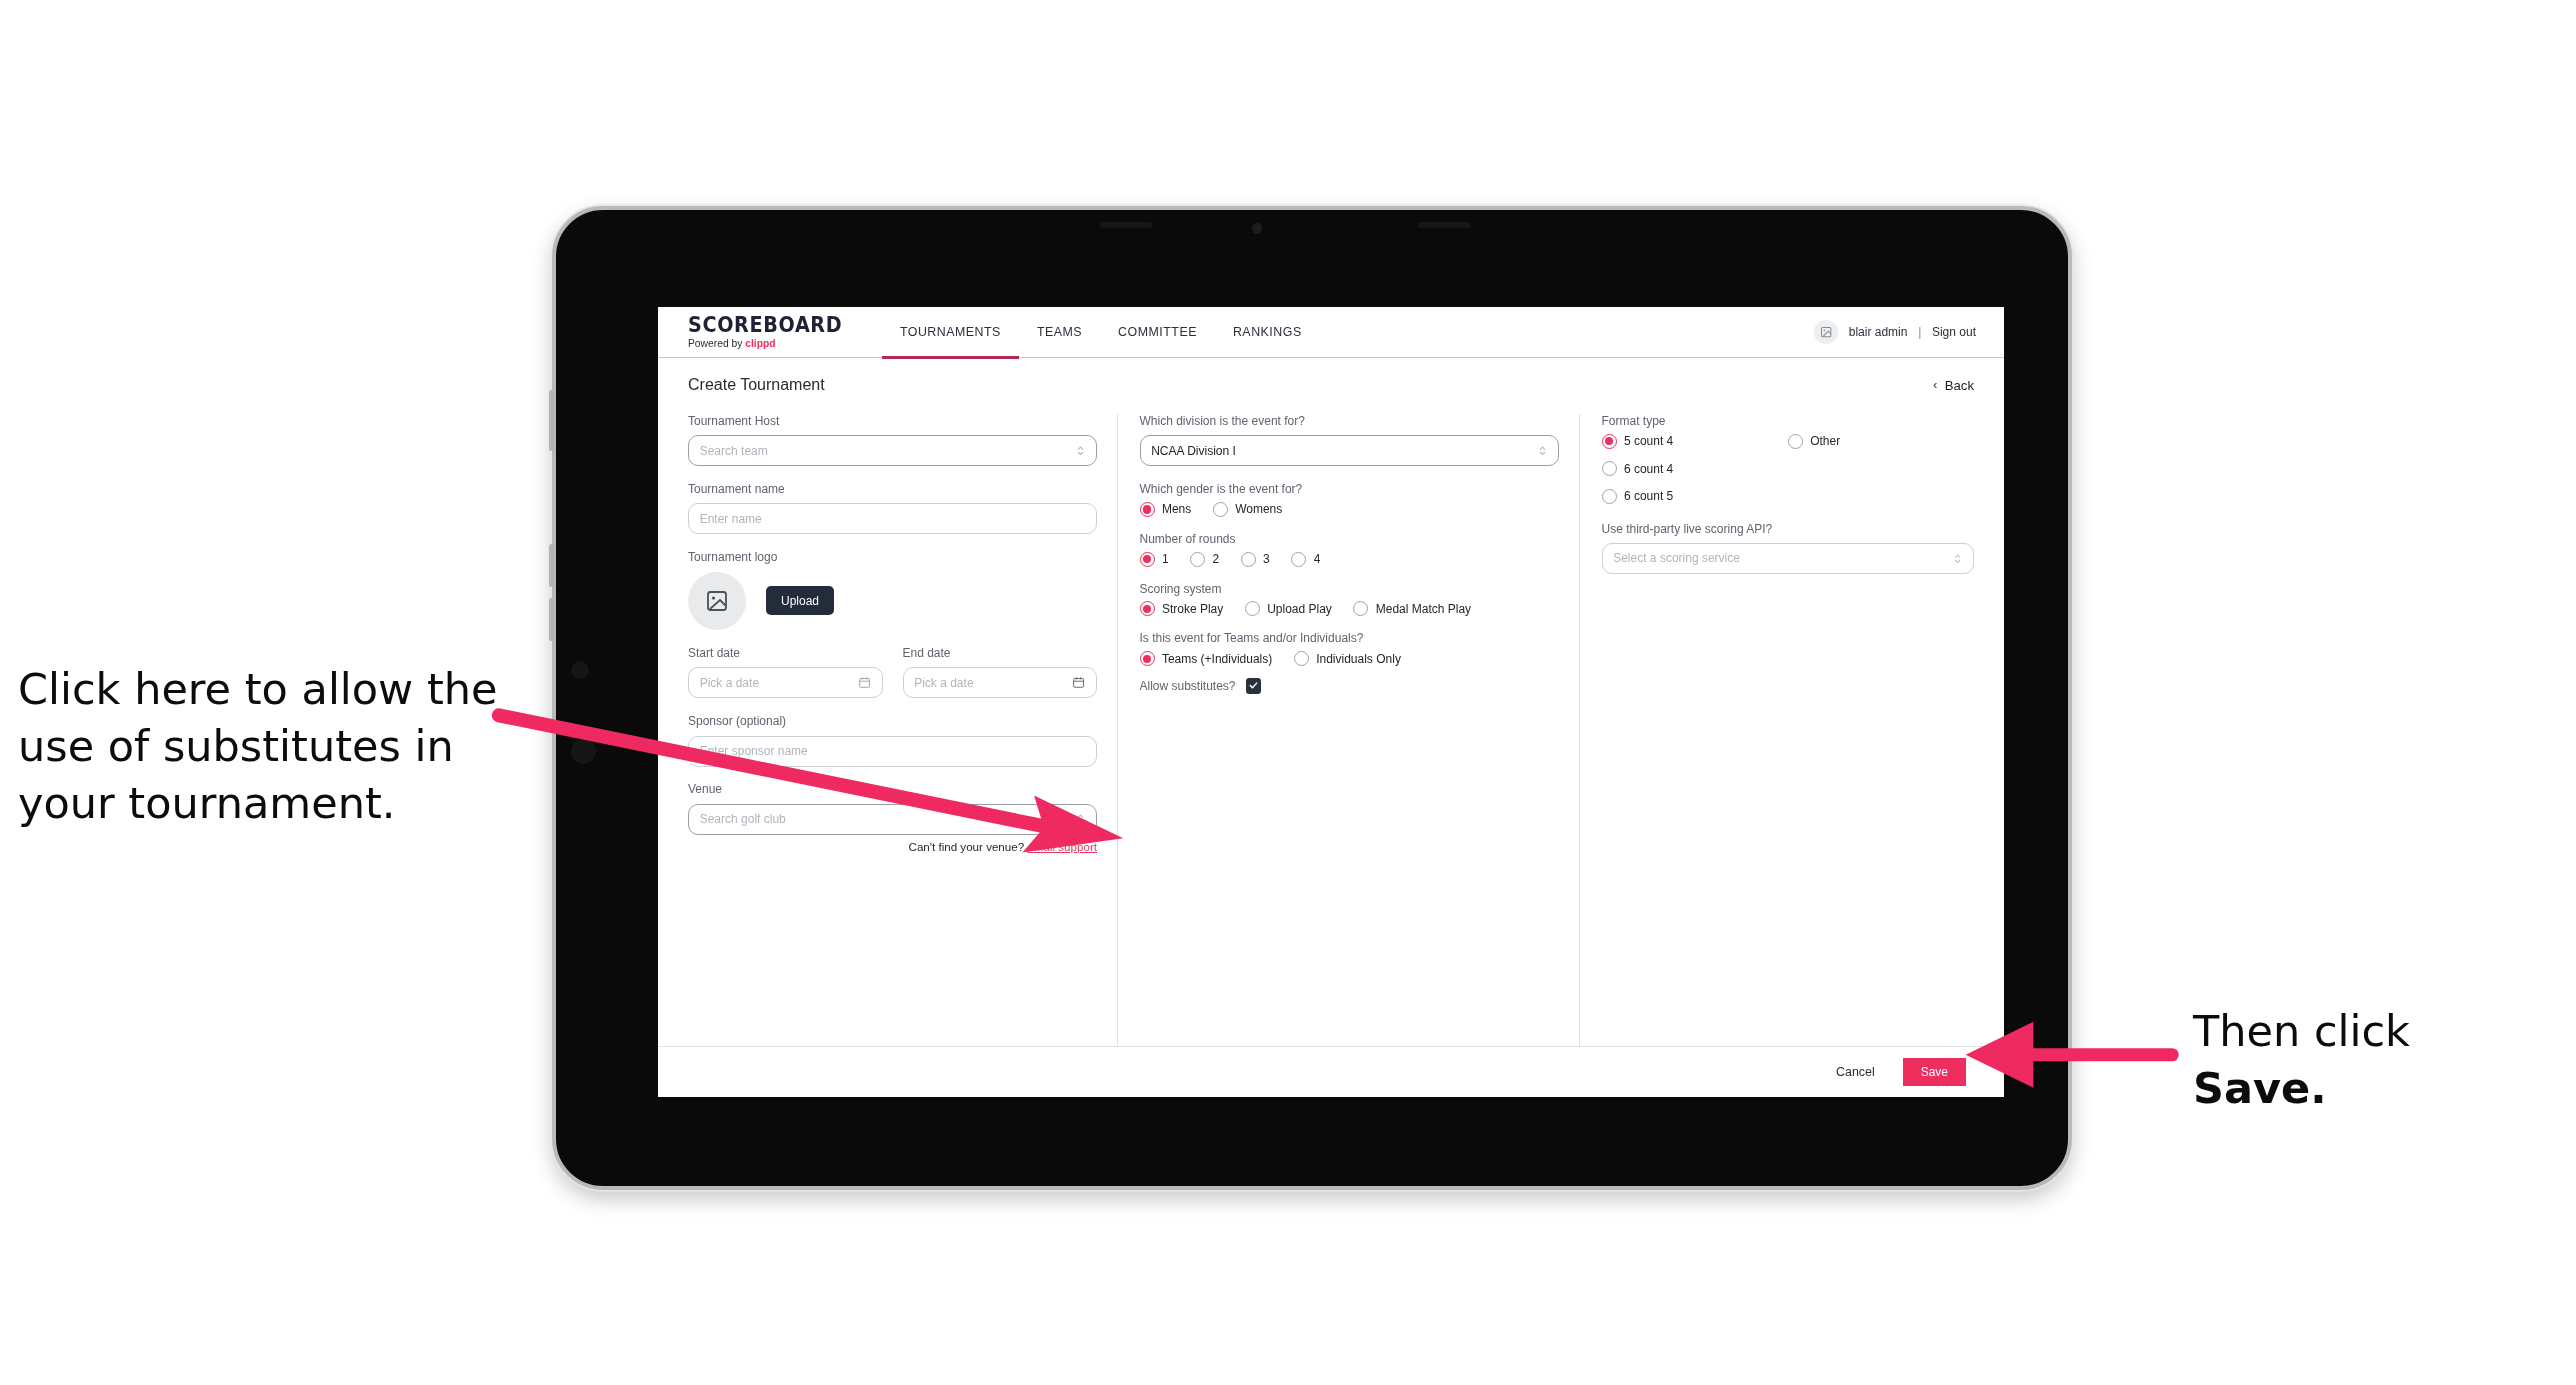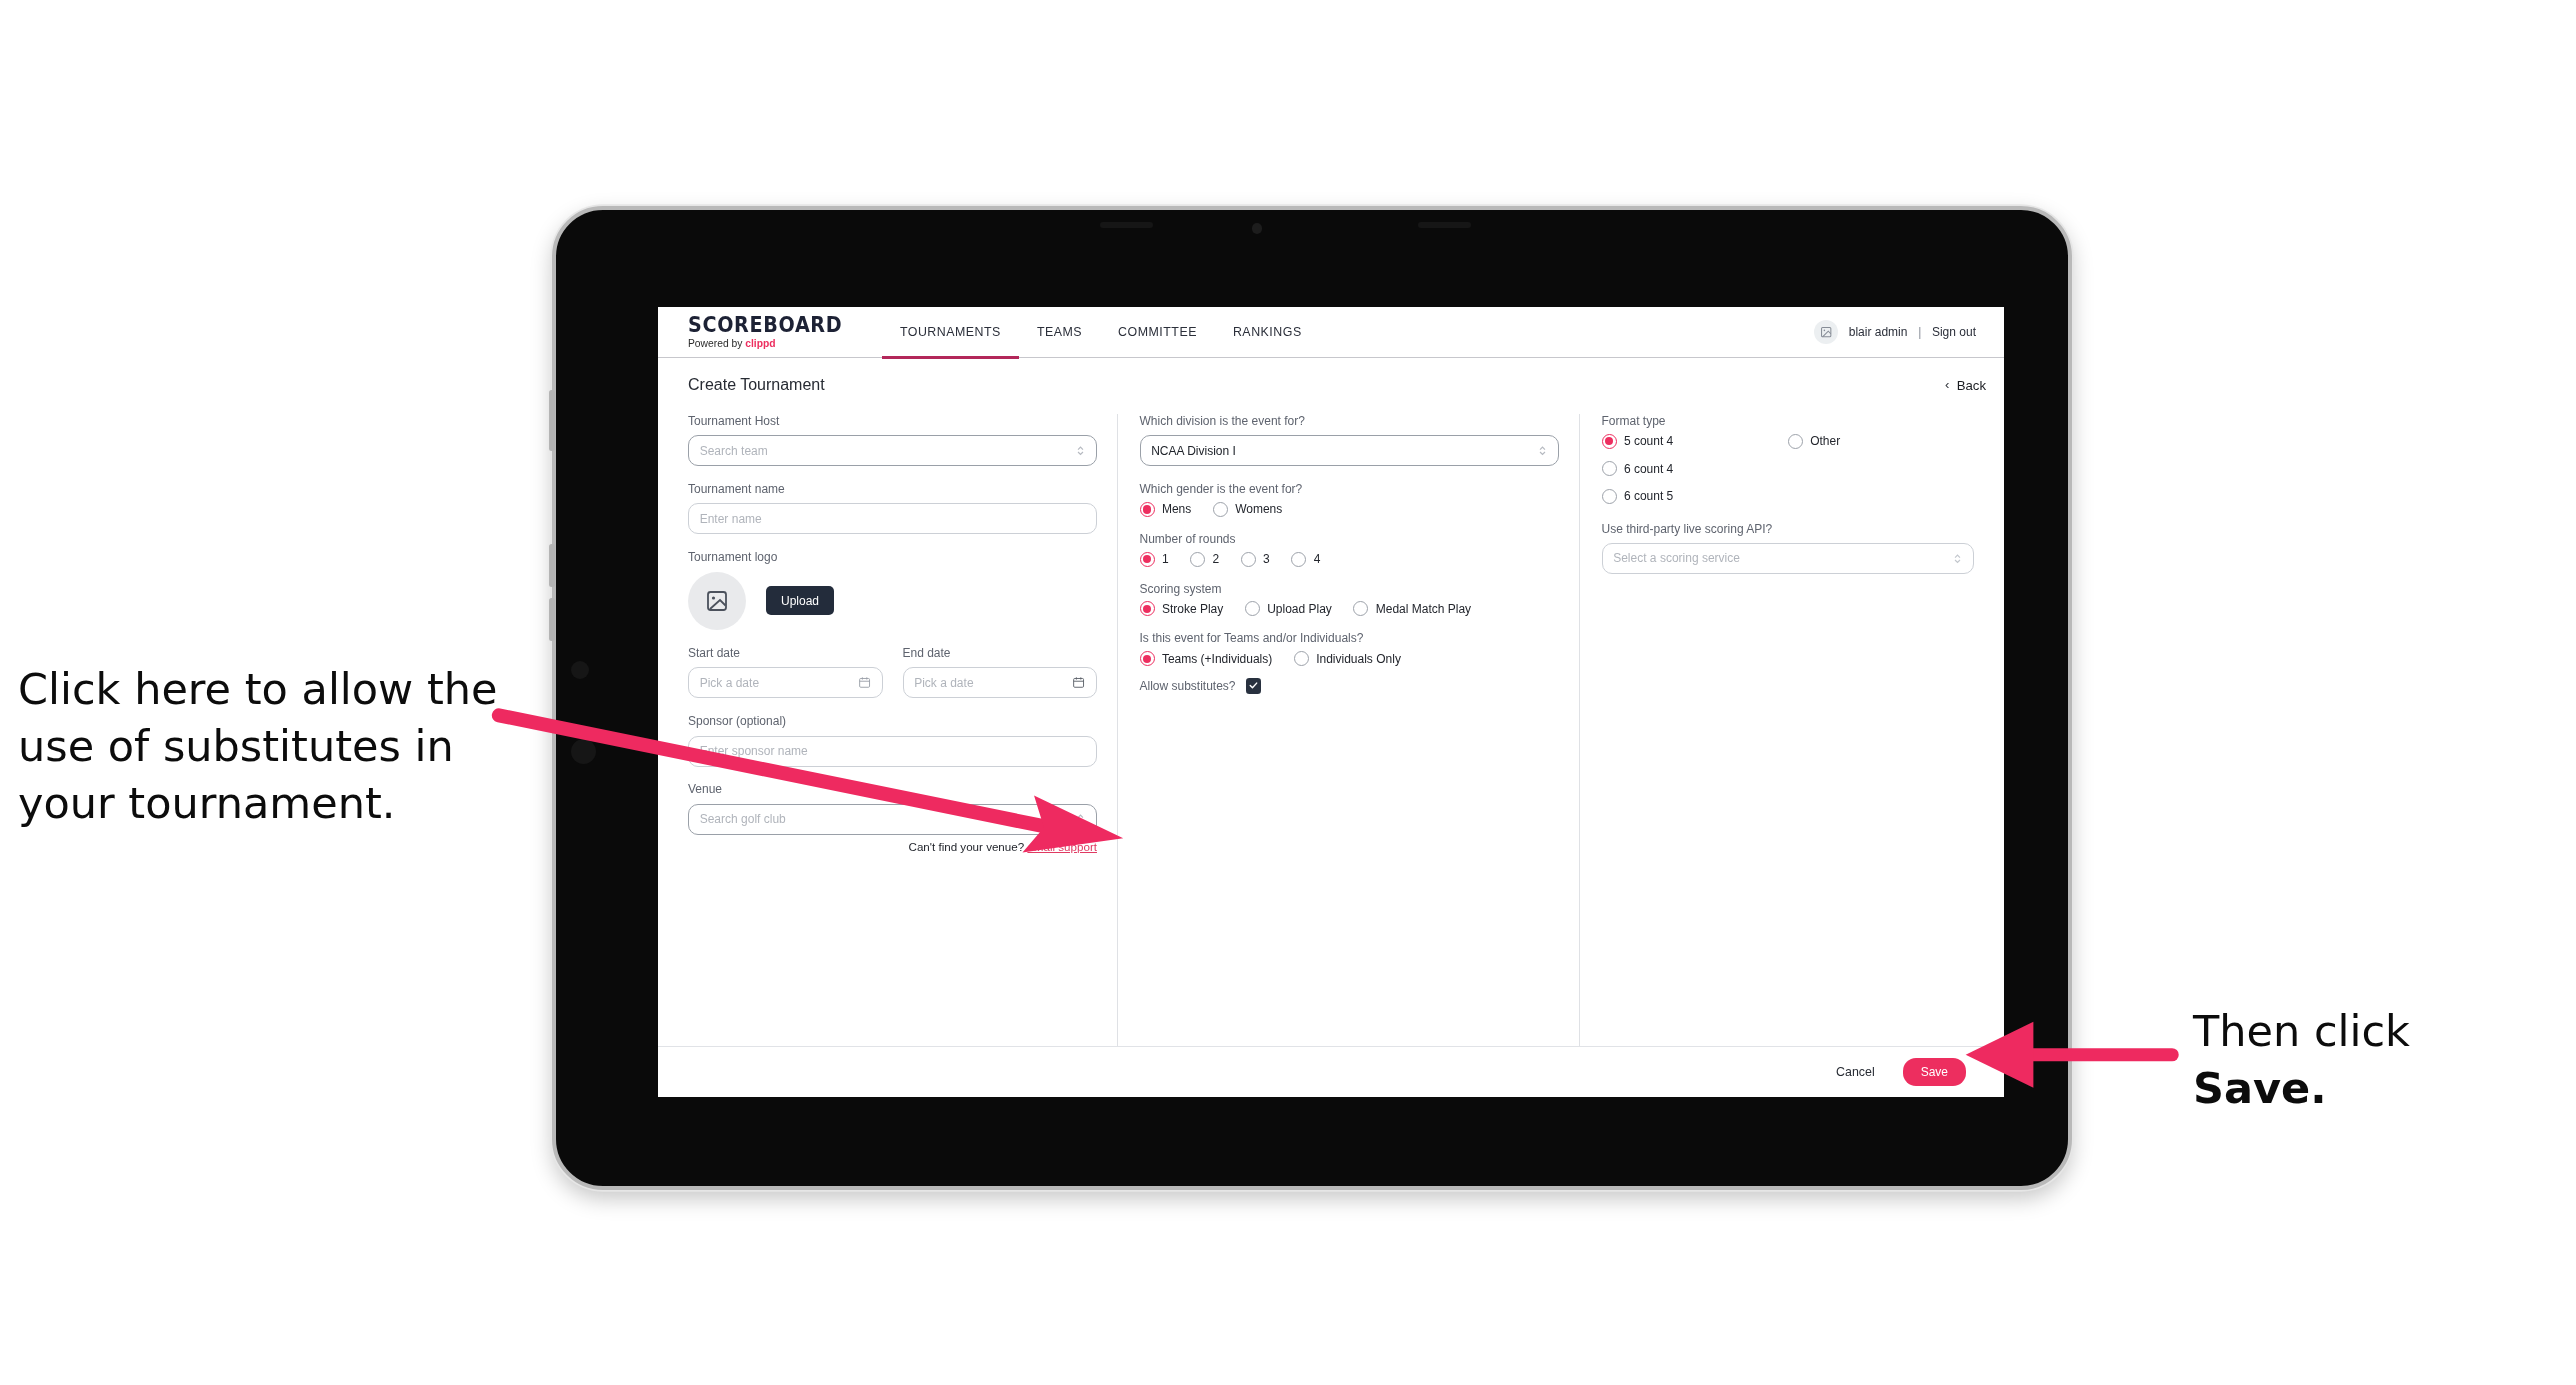--- a/index.html
+++ b/index.html
@@ -82,21 +82,21 @@
   #avatar {
     width: 24px; height: 24px; border-radius: 50%; background: #eceff1;
     display: flex; align-items: center; justify-content: center;
   }
   #avatar svg { width: 12.4px; height: 12.4px; }
   .sep { color: #8a8f99; }
   #signout { cursor: pointer; }
 
   
   #pagehead {
-    display: flex; align-items: center; padding: 18px 18px 10px 30px; flex: none;
+    display: flex; align-items: center; padding: 18px 30px 10px 30px; flex: none;
   }
   #page-title { font-size: 16px; color: #272b33; }
   #backlink {
     margin-left: auto; display: flex; align-items: center; gap: 7.4px;
     font-size: 13.2px; color: #1b1d22; cursor: pointer;
   }
   #backlink .chev { font-size: 13.2px; color: #33363d; line-height: 1; }
 
   
   #formbody {
@@ -175,21 +175,21 @@
 
   
   #footer {
     height: 51px; border-top: 0.8px solid #e1e3e7; flex: none;
     display: flex; align-items: center; justify-content: flex-end;
     gap: 18px; padding-right: 38px;
   }
   #cancelbtn { font-size: 12.4px; color: #272b33; cursor: pointer; padding: 5px 10px; }
   #savebtn {
     background: #ed2e5f; color: #fff; font-size: 12px;
-    padding: 6.6px 18px; border-radius: 13px; cursor: pointer;
+    padding: 6.6px 18px; border-radius: 0; cursor: pointer;
   }
 
   
   #anno-left {
     position: absolute; left: 18px; top: 661px; width: 529px;
     font-size: 43px; line-height: 1.32; color: #0c0c0c;
     font-family: "DejaVu Sans", sans-serif;
   }
   #anno-right {
     position: absolute; left: 2193px; top: 1003px; width: 355px;

